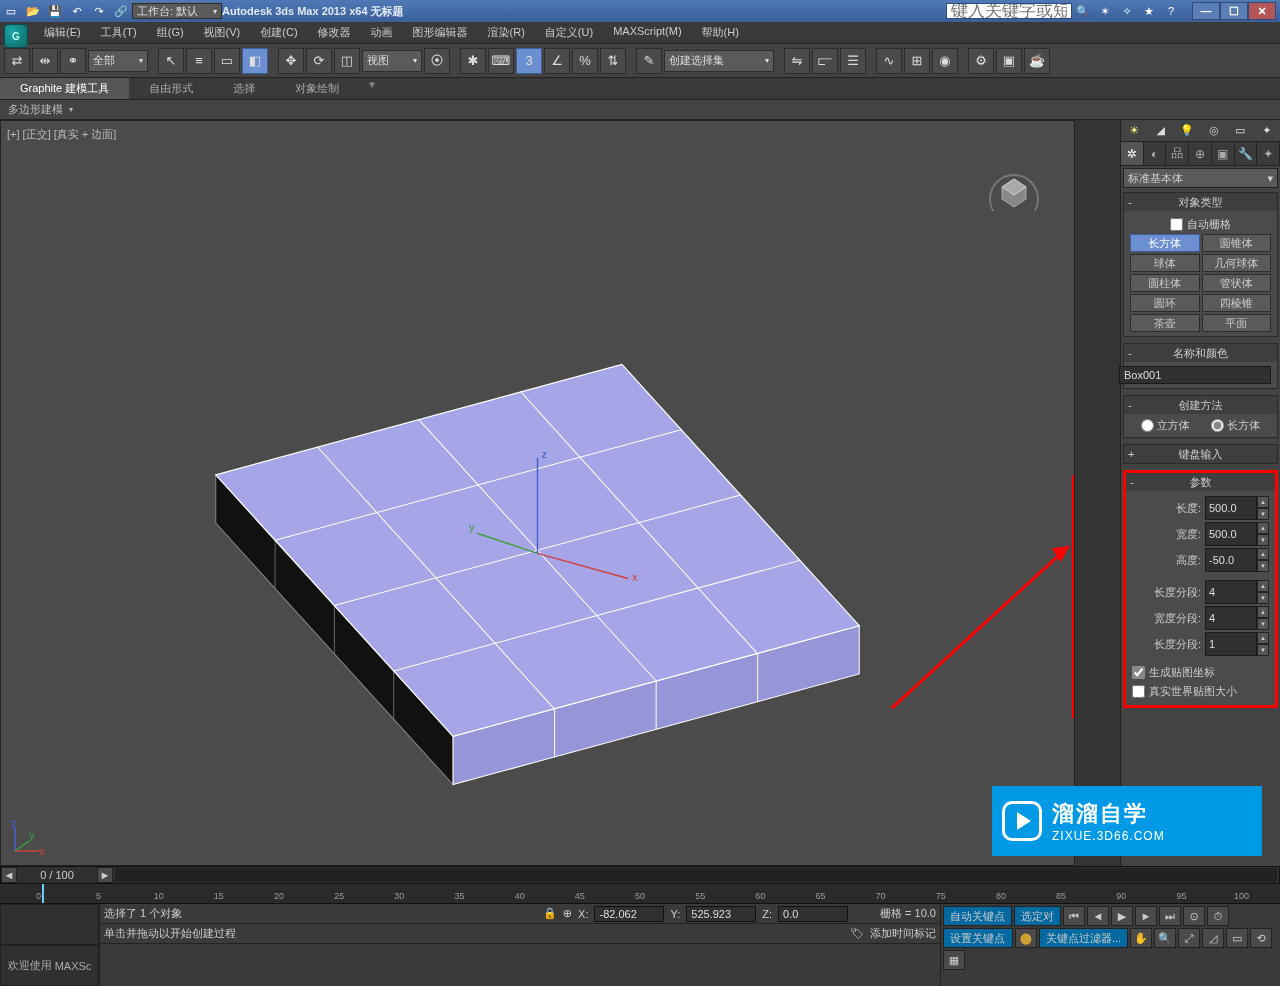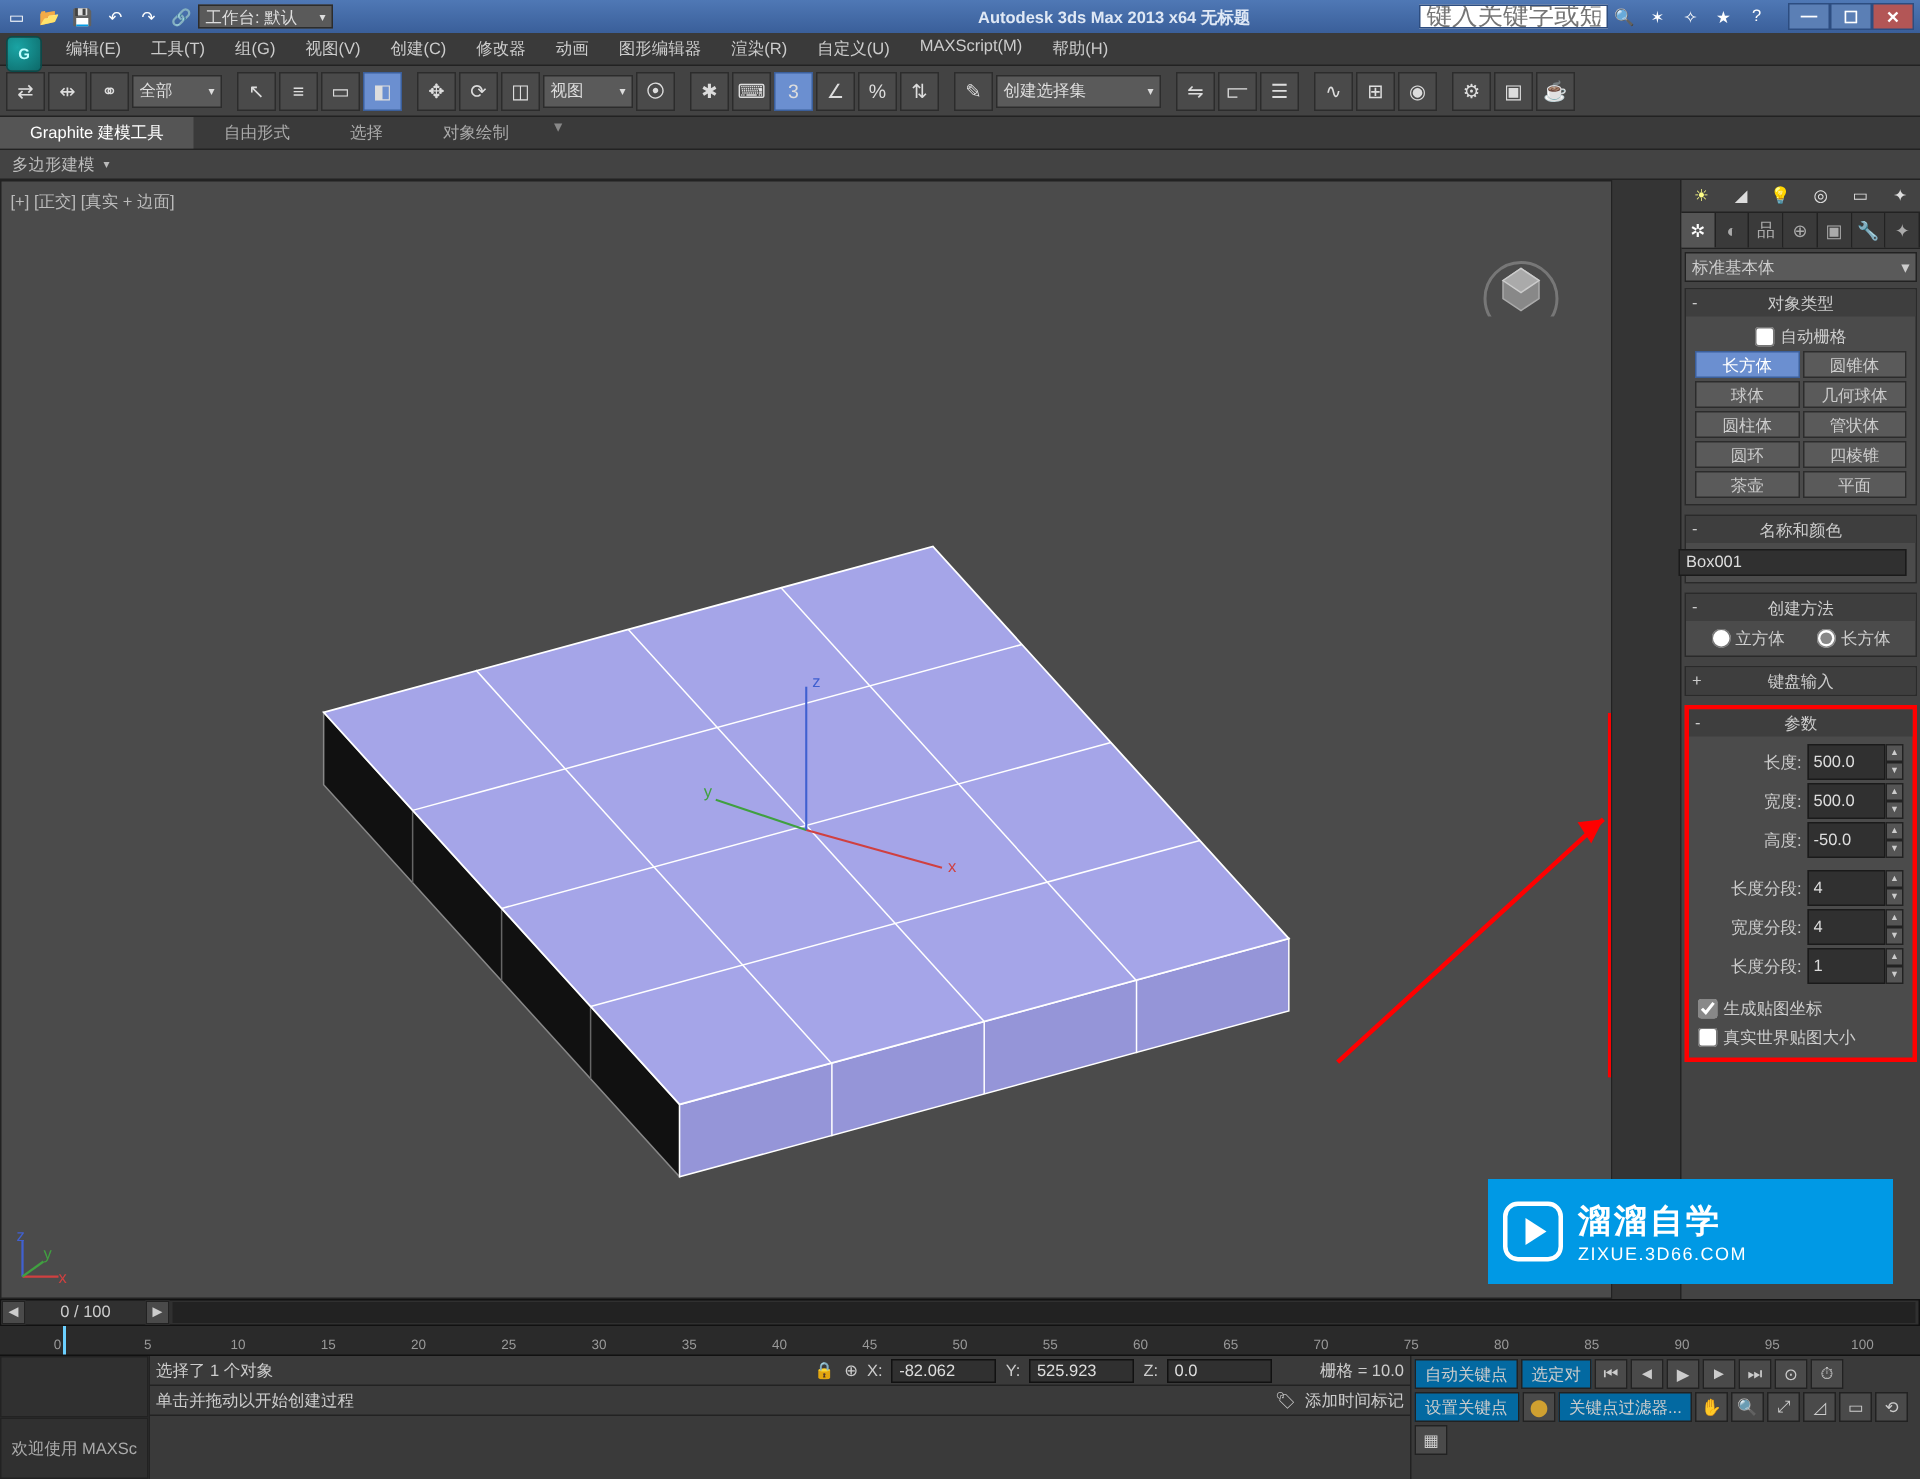--- a/index.html
+++ b/index.html
@@ -1,20 +1,20 @@
 <!DOCTYPE html>
 <html><head>
 <meta charset="utf-8">
 <style>
 * { margin: 0; padding: 0; box-sizing: border-box; font-family: "Microsoft YaHei", "Segoe UI", sans-serif; font-size: 11px; user-select: none; }
 html, body { width: 1280px; height: 986px; overflow: hidden; background: #343434; color: #cccccc; }
 
 
 .win-titlebar { height: 22px; background: linear-gradient(#4f78b5, #3a5f9a); display: flex; align-items: center; color: #fff; }
-.win-titlebar .doc-title { flex: 0 0 auto; margin-left: 430px; font-weight: bold; color: #dfe8f5; }
+.win-titlebar .doc-title { flex: 0 0 auto; font-weight: bold; color: #dfe8f5; }
 .win-titlebar .search { margin-left: auto; }
 .win-titlebar .search input { width: 126px; height: 16px; background: #fff; border: 1px solid #2d4d80; color: #888; padding: 0 4px; font-size: 17px; }
 .win-titlebar .tb-btn { width: 18px; height: 18px; margin: 0 2px; display: inline-flex; align-items: center; justify-content: center; color: #fff; cursor: pointer; }
 .win-controls { display: flex; margin-left: 10px; margin-right: 4px; }
 .win-controls .wc { width: 28px; height: 18px; display: flex; align-items: center; justify-content: center; background: #5b7fb5; border: 1px solid #2d4d80; cursor: pointer; color: #fff; font-weight: bold;}
 .win-controls .wc.close { background: #b35656; }
 
 
 .menubar { height: 22px; background: #3a3a3a; display: flex; align-items: center; padding-left: 34px; border-bottom: 1px solid #222; }
 .menubar .app-icon { position: absolute; left: 4px; top: 24px; width: 24px; height: 24px; border-radius: 4px; background: radial-gradient(circle at 30% 30%, #1aa4a4, #0d6868); border: 1px solid #0a4a4a; display: flex; align-items: center; justify-content: center; font-size: 10px; font-weight: bold; color: #bfffff; }

